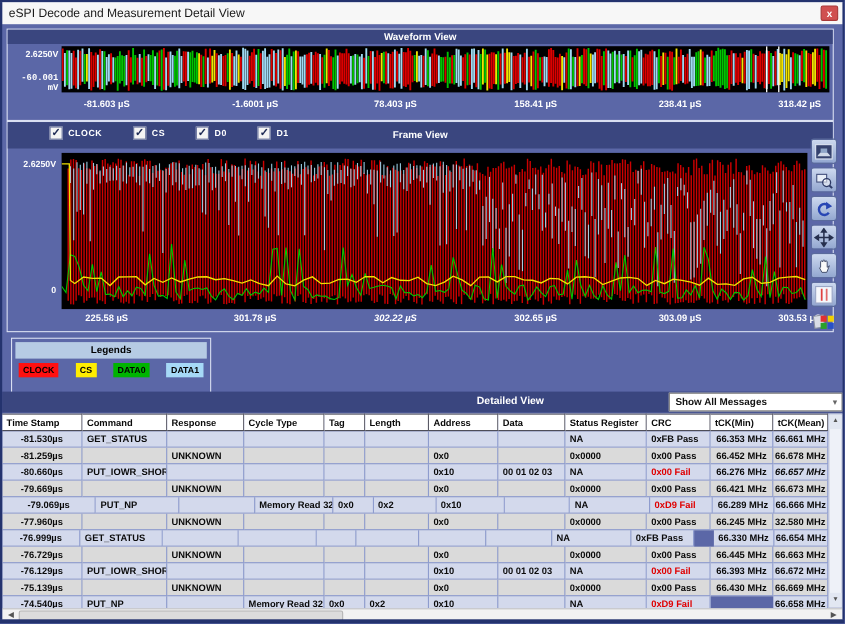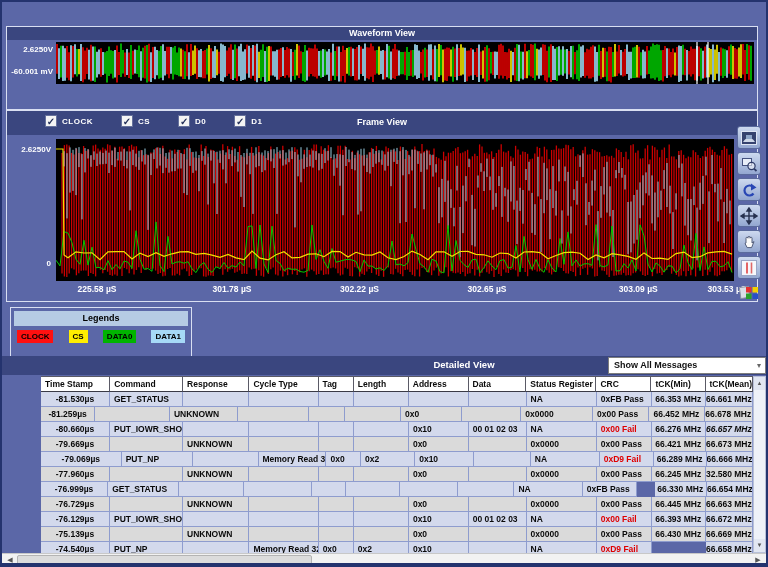--- a/index.html
+++ b/index.html
@@ -52,21 +52,21 @@
 
   
   #detail-bar { position:absolute; left:2px; top:356px; width:764px; height:19px; background:#3a467f;text-align:center; }
   #detail-title { position:absolute; left:462px; top:3px; transform:translateX(-50%); color:#fff; font-size:9.5px; font-weight:bold; }
   #filter-dropdown { position:absolute; left:606px; top:1px; width:158px; height:17px; background:#fff; border:1px solid #7d7d7d; cursor:pointer; }
   #filter-text { position:absolute; left:5px; top:2px; font-size:9px; font-weight:bold; color:#111; }
   #filter-arrow { position:absolute; right:4px; top:3px; font-size:8px; color:#666; }
 
   
   #table { position:absolute; left:2px; top:376px; width:751px; }
-  .trow { display:flex;padding-left:39px; }
+  .trow { display:flex; }
   .tcell { border-right:1px solid #8e9cce; border-bottom:1px solid #8e9cce; font-size:8.5px; font-weight:bold; color:#0a0a0a; padding-left:4px; overflow:hidden; white-space:nowrap; }
   .thead-row .tcell { height:16px; line-height:15px; background:#fff; border-right:1px solid #5a5a66; border-bottom:1px solid #3a3a46; border-top:1px solid #5a5a66; font-size:8.5px; }
   #tbody { height:161px; overflow:hidden; }
   #tbody .tcell { height:15px; line-height:14px; }
   .row-odd .tcell { background:#d3d9ec; }
   .row-even .tcell { background:#dadada; }
   .fail { color:#e00000; }
   .c-center { text-align:center; padding-left:0; }
 
   
@@ -78,20 +78,24 @@
   .hscroll-arrow { position:absolute; top:0; width:12px; height:11px; color:#555; font-size:7px; text-align:center; line-height:11px; cursor:pointer; }
   #hscroll-left { left:2px; }
   #hscroll-right { right:2px; }
   #hscroll-thumb { position:absolute; left:15px; top:1px; width:295px; height:10px; background:#dcdcdc; border:1px solid #b4b4b4; border-radius:2px; cursor:grab; }
 </style>
 </head>
 <body>
 
 <div id="window">
   <div id="edge-top" class="edge"></div>
+  <div id="titlebar">
+    <span id="title-text">eSPI Decode and Measurement Detail View</span>
+    <div id="close-btn">x</div>
+  </div>
 
   <div id="wave-panel" class="panel">
     <div class="panel-header">Waveform View</div>
     <svg id="wave-top-box" class="plot" viewBox="0 0 698 42" preserveAspectRatio="none">
         <line x1="1" y1="2.1" x2="1" y2="31.7" stroke="#dd0000" stroke-width="1.7"></line>
         <line x1="3" y1="6.2" x2="3" y2="36.9" stroke="#9fd9f2" stroke-width="1.7"></line>
         <line x1="5" y1="3.7" x2="5" y2="35.5" stroke="#00c400" stroke-width="1.7"></line>
         <line x1="7" y1="3.8" x2="7" y2="39.1" stroke="#9fd9f2" stroke-width="1.7"></line>
         <line x1="9" y1="6.2" x2="9" y2="38.7" stroke="#9fd9f2" stroke-width="1.7"></line>
         <line x1="11" y1="4.1" x2="11" y2="35.7" stroke="#dd0000" stroke-width="1.7"></line>
@@ -434,21 +438,29 @@
         <line x1="685" y1="2.3" x2="685" y2="35.9" stroke="#f2e400" stroke-width="1.7"></line>
         <line x1="687" y1="2.0" x2="687" y2="32.4" stroke="#dd0000" stroke-width="1.7"></line>
         <line x1="689" y1="7.9" x2="689" y2="38.9" stroke="#dd0000" stroke-width="1.7"></line>
         <line x1="691" y1="2.0" x2="691" y2="32.0" stroke="#00c400" stroke-width="1.7"></line>
         <line x1="693" y1="3.3" x2="693" y2="37.7" stroke="#dd0000" stroke-width="1.7"></line>
         <line x1="695" y1="3.7" x2="695" y2="38.7" stroke="#00c400" stroke-width="1.7"></line>
         <line x1="641" y1="0" x2="641" y2="42" stroke="#fff" stroke-width="1.2"></line>
         <line x1="652" y1="0" x2="652" y2="42" stroke="#fff" stroke-width="1.2"></line>
       </svg>
     <div class="ylabel" style="left:2px; top:18px;">2.6250V</div>
-    <div class="ylabel" style="left:2px; top:40px;">-60.001 mV</div>
+    <div class="ylabel" style="left:2px; top:40px;font-family:Liberation Mono, monospace;">-60.001 mV</div>
+    <div class="timerow" style="top:62px;" id="wave-time-row">
+        <span class="timelabel" style="left: 12%;">-81.603 µS</span>
+        <span class="timelabel" style="left: 30%;">-1.6001 µS</span>
+        <span class="timelabel" style="left: 47%;">78.403 µS</span>
+        <span class="timelabel" style="left: 64%;">158.41 µS</span>
+        <span class="timelabel" style="left: 81.5%;">238.41 µS</span>
+        <span class="timelabel" style="left: 96%;">318.42 µS</span>
+      </div>
   </div>
 
   <div id="frame-panel" class="panel">
     <div class="panel-header">
       <div id="channel-row">
           <span class="channel">
             <span class="checkbox">✓</span>
             <span class="channel-label">CLOCK</span>
           </span>
           <span class="channel">
@@ -971,23 +983,23 @@
         <line x1="671" y1="49.9" x2="671" y2="74.3" stroke="#a8e0f7" stroke-width="1" opacity="0.9"></line>
         <line x1="674" y1="61.5" x2="674" y2="85.3" stroke="#a8e0f7" stroke-width="1" opacity="0.9"></line>
         <polyline points="0,121.2 4,126.9 8,92.6 12,94.1 16,103.8 20,120.3 24,125.3 28,101.3 32,126.1 36,108.1 40,128.7 44,128.4 48,130.8 52,121.6 56,130.7 60,125.5 64,129.8 68,122.0 72,123.2 76,129.4 80,91.7 84,120.4 88,130.2 92,129.5 96,132.3 100,82.9 104,126.6 108,132.6 112,97.4 116,125.0 120,123.2 124,122.8 128,124.2 132,122.7 136,129.9 140,133.6 144,126.5 148,123.5 152,130.2 156,133.4 160,127.8 164,129.5 168,123.5 172,129.3 176,126.6 180,128.1 184,122.9 188,126.8 192,87.5 196,86.9 200,129.5 204,86.0 208,125.0 212,133.6 216,87.2 220,121.5 224,124.4 228,131.7 232,129.1 236,130.3 240,130.1 244,132.5 248,133.2 252,131.4 256,86.0 260,120.4 264,110.7 268,122.4 272,129.4 276,109.5 280,123.2 284,122.2 288,121.0 292,120.3 296,121.0 300,122.5 304,132.7 308,120.9 312,127.1 316,127.0 320,130.0 324,128.8 328,131.6 332,126.7 336,102.0 340,125.8 344,125.1 348,126.8 352,123.7 356,95.0 360,110.7 364,124.7 368,127.8 372,133.2 376,120.3 380,122.0 384,132.7 388,133.8 392,86.4 396,132.0 400,101.5 404,121.3 408,125.6 412,128.5 416,120.9 420,120.2 424,133.8 428,128.5 432,121.8 436,127.0 440,130.7 444,121.6 448,120.6 452,129.1 456,128.2 460,106.5 464,132.9 468,97.4 472,120.6 476,130.3 480,120.4 484,129.9 488,133.3 492,120.8 496,129.1 500,133.0 504,99.5 508,125.3 512,92.9 516,126.8 520,120.9 524,127.1 528,124.9 532,124.7 536,126.3 540,85.6 544,126.6 548,127.9 552,125.8 556,87.0 560,132.0 564,131.7 568,124.6 572,129.1 576,120.8 580,131.9 584,85.8 588,96.8 592,125.1 596,133.0 600,123.9 604,127.1 608,133.2 612,126.8 616,127.1 620,133.8 624,129.8 628,106.1 632,123.7 636,130.6 640,94.3 644,131.6 648,107.9 652,130.5 656,122.3 660,122.4 664,127.8 668,126.9 672,122.7 676,133.6" fill="none" stroke="#00c800" stroke-width="1"></polyline>
         <polyline points="0,10 7,10 8,116 12,118.7 20,112.8 28,114.0 36,113.8 44,120.6 52,112.8 60,112.7 68,112.5 76,119.9 84,114.1 92,117.6 100,113.7 108,117.3 116,114.8 124,112.8 132,112.6 140,115.3 148,114.3 156,116.1 164,118.4 172,115.4 180,118.9 188,120.7 196,112.0 204,119.1 212,120.9 220,115.7 228,112.7 236,118.9 244,118.4 252,115.1 260,114.8 268,117.7 276,112.4 284,112.6 292,118.0 300,113.3 308,115.8 316,116.1 324,113.0 332,118.8 340,120.6 348,117.5 356,112.1 364,115.5 372,120.7 380,112.9 388,112.8 396,117.3 404,112.5 412,112.4 420,115.4 428,115.8 436,118.2 444,114.0 452,114.6 460,119.1 468,113.0 476,112.6 484,113.6 492,119.7 500,116.5 508,113.7 516,113.2 524,114.2 532,120.5 540,116.0 548,118.9 556,114.7 564,115.9 572,117.4 580,120.3 588,113.9 596,119.5 604,119.1 612,120.4 620,114.6 628,113.1 636,118.6 644,117.7 652,113.8 660,112.9 668,112.4 676,115.1" fill="none" stroke="#f0e000" stroke-width="1.2"></polyline>
       </svg>
     <div class="ylabel" style="left:0px; top:34px;">2.6250V</div>
     <div class="ylabel" style="left:0px; top:148px;">0</div>
     <div class="timerow" style="top:173px;" id="frame-time-row">
         <span class="timelabel" style="left: 12%;">225.58 µS</span>
         <span class="timelabel" style="left: 30%;">301.78 µS</span>
-        <span class="timelabel" style="left: 47%;">302.22 µS</span>
+        <span class="timelabel" style="left: 47%; font-style: italic;">302.22 µS</span>
         <span class="timelabel" style="left: 64%;">302.65 µS</span>
-        <span class="timelabel" style="left: 81.5%; margin-left: 20px;">303.09 µS</span>
+        <span class="timelabel" style="left: 81.5%;">303.09 µS</span>
         <span class="timelabel" style="left: 96%;">303.53 µS</span>
       </div>
   </div>
 
   <div id="frame-toolbar">
       <div class="tool-btn">
         <svg width="18" height="18">
           <rect x="1.5" y="2.5" width="15" height="13" fill="#35426e" stroke="#dde4f2"></rect>
           <path d="M3 13 Q9 4 15 13" fill="#cfd9e8"></path>
           <rect x="6" y="6" width="6" height="4" fill="#8fa6c8"></rect>
@@ -1081,21 +1093,21 @@
           <div class="tcell" style="width: 37px;"></div>
           <div class="tcell" style="width: 58px;"></div>
           <div class="tcell" style="width: 63px;"></div>
           <div class="tcell" style="width: 61px;"></div>
           <div class="tcell" style="width: 74px;">NA</div>
           <div class="tcell" style="width: 58px;">0xFB Pass</div>
           <div class="tcell c-center" style="width: 57px;">66.353 MHz</div>
           <div class="tcell c-center" style="width: 50px;">66.661 MHz</div>
         </div>
         <div class="trow row-even">
-          <div class="tcell c-center" style="width: 56px;">-81.259µs</div>
+          <div class="tcell c-center" style="width: 73px;">-81.259µs</div>
           <div class="tcell" style="width: 77px;"></div>
           <div class="tcell" style="width: 70px;">UNKNOWN</div>
           <div class="tcell" style="width: 73px;"></div>
           <div class="tcell" style="width: 37px;"></div>
           <div class="tcell" style="width: 58px;"></div>
           <div class="tcell" style="width: 63px;">0x0</div>
           <div class="tcell" style="width: 61px;"></div>
           <div class="tcell" style="width: 74px;">0x0000</div>
           <div class="tcell" style="width: 58px;">0x00 Pass</div>
           <div class="tcell c-center" style="width: 57px;">66.452 MHz</div>

